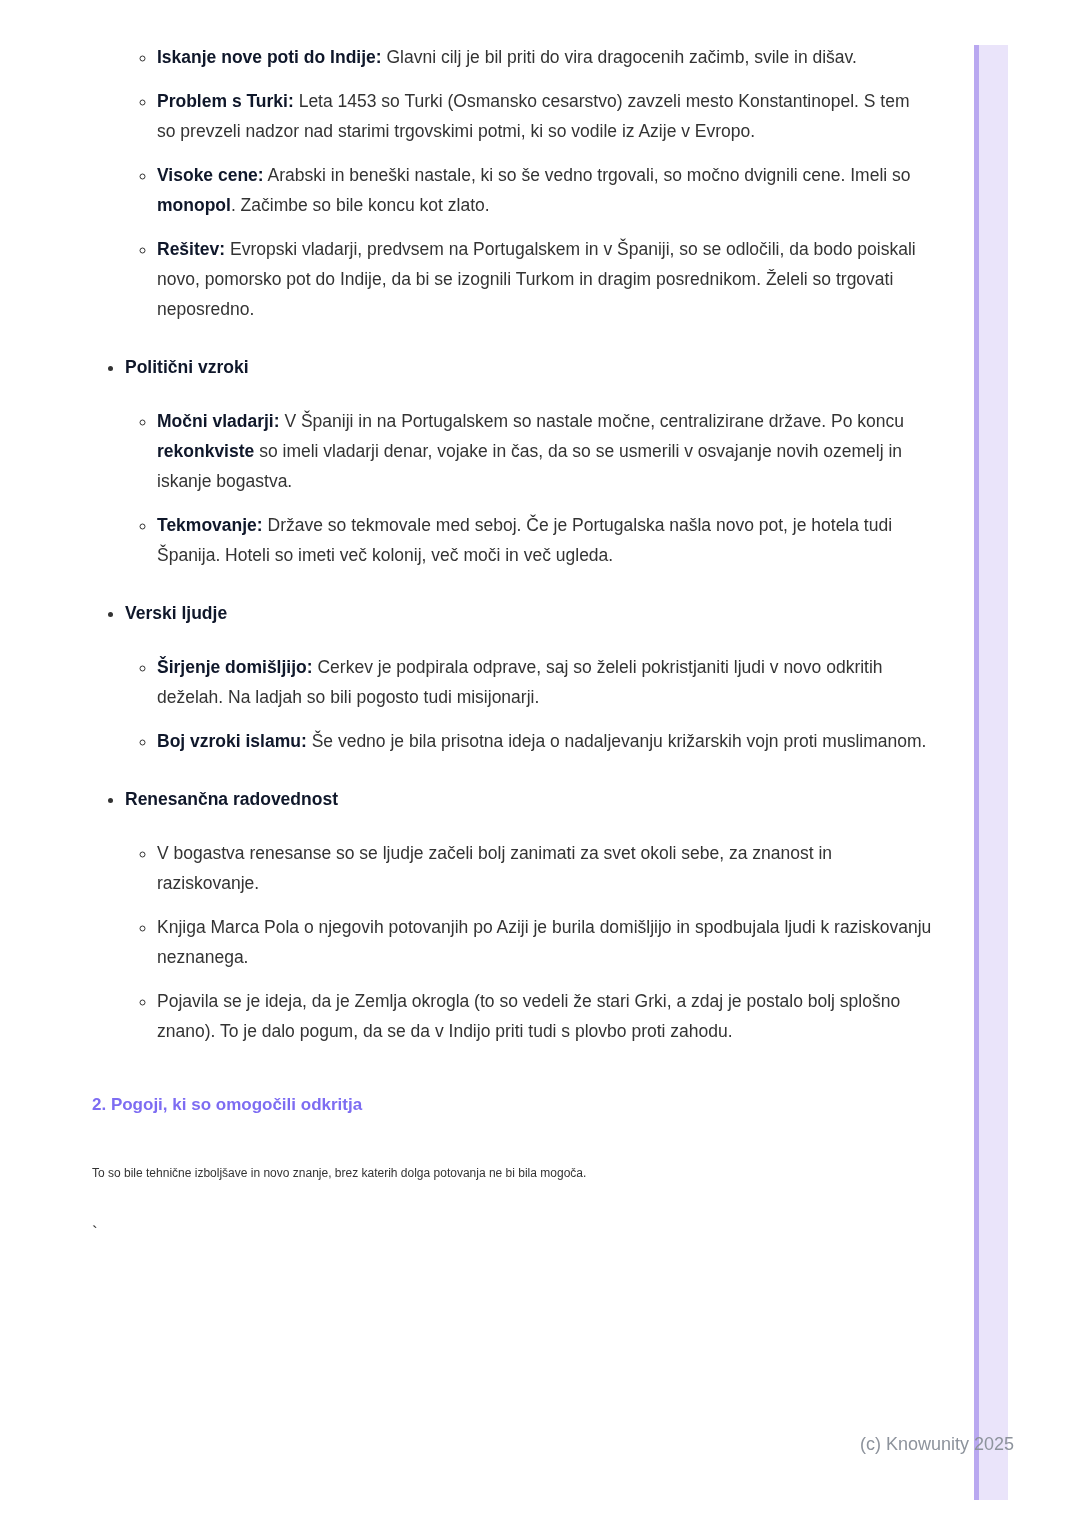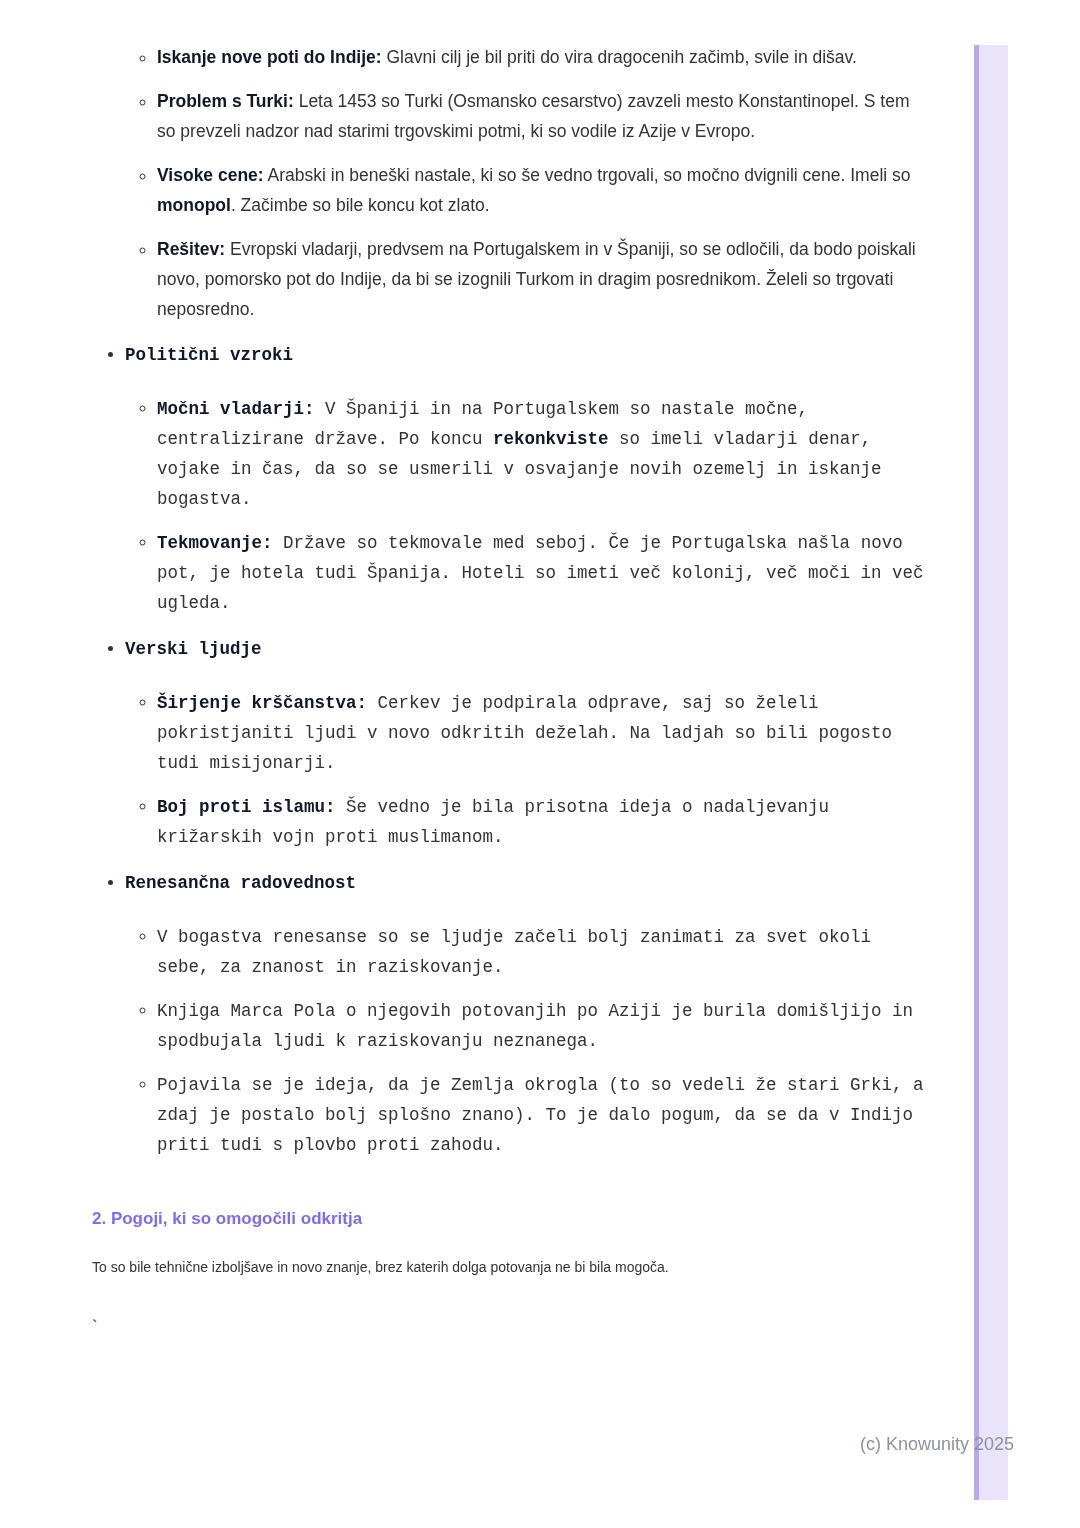--- a/index.html
+++ b/index.html
@@ -23,34 +23,34 @@
     left: 92px; top: 42px;
     width: 840px;
     font-size: 17.5px;
     line-height: 30px;
   }
   ul { list-style-position: outside; }
   ul.lvl1 { list-style-type: disc; padding-left: 33px; margin-top: 6px; }
   ul.lvl2 { list-style-type: circle; padding-left: 32px; }
   ul.first { padding-left: 65px; }
   .lvl2 > li { margin-bottom: 14px; }
-  .lvl1 > li { margin-top: 16px; margin-bottom: 14px; font-family: Liberation Mono, monospace; }
+  .lvl1 > li { margin-top: 28px; margin-bottom: 14px; }
   .lvl1 > li > ul { margin-top: 24px; }
   strong.lead, .group-title { font-weight: 700; color: #0f172a; }
   h2.section-heading {
     margin-top: 42px;
     font-size: 17px;
     line-height: 34px;
     font-weight: 700;
     color: #7d6cf2;
   }
   p.para {
-    margin-top: 16px;
+    margin-top: 36px;
     max-width: 720px;
-    font-size: 14px;
+    font-size: 12px;
     line-height: 30px;
   }
   p.stray {
     margin-top: 30px;
     font-size: 17px;
   }
   .footer {
     position: absolute;
     top: 1434px; right: 66px;
     font-size: 18px;
@@ -79,22 +79,22 @@
         <span class="group-title">Politični vzroki</span>
         <ul class="lvl2">
           <li><strong class="lead">Močni vladarji:</strong><span> V Španiji in na Portugalskem so nastale močne, centralizirane države. Po koncu </span><strong class="lead">rekonkviste</strong><span> so imeli vladarji denar, vojake in čas, da so se usmerili v osvajanje novih ozemelj in iskanje bogastva.</span></li>
           <li><strong class="lead">Tekmovanje:</strong><span> Države so tekmovale med seboj. Če je Portugalska našla novo pot, je hotela tudi Španija. Hoteli so imeti več kolonij, več moči in več ugleda.</span></li>
         </ul>
       </li>
 
       <li>
         <span class="group-title">Verski ljudje</span>
         <ul class="lvl2">
-          <li><strong class="lead">Širjenje krščanstva:</strong><span> Cerkev je podpirala odprave, saj so želeli pokristjaniti ljudi v novo odkritih deželah. Na ladjah so bili pogosto tudi misijonarji.</span></li>
-          <li><strong class="lead">Boj proti islamu:</strong><span> Še vedno je bila prisotna ideja o nadaljevanju križarskih vojn proti muslimanom.</span></li>
+          <li><strong class="lead">Širjenje domišljijo:</strong><span> Cerkev je podpirala odprave, saj so želeli pokristjaniti ljudi v novo odkritih deželah. Na ladjah so bili pogosto tudi misijonarji.</span></li>
+          <li><strong class="lead">Boj vzroki islamu:</strong><span> Še vedno je bila prisotna ideja o nadaljevanju križarskih vojn proti muslimanom.</span></li>
         </ul>
       </li>
 
       <li>
         <span class="group-title">Renesančna radovednost</span>
         <ul class="lvl2">
           <li><span>V bogastva renesanse so se ljudje začeli bolj zanimati za svet okoli sebe, za znanost in raziskovanje.</span></li>
           <li><span>Knjiga Marca Pola o njegovih potovanjih po Aziji je burila domišljijo in spodbujala ljudi k raziskovanju neznanega.</span></li>
           <li><span>Pojavila se je ideja, da je Zemlja okrogla (to so vedeli že stari Grki, a zdaj je postalo bolj splošno znano). To je dalo pogum, da se da v Indijo priti tudi s plovbo proti zahodu.</span></li>
         </ul>

